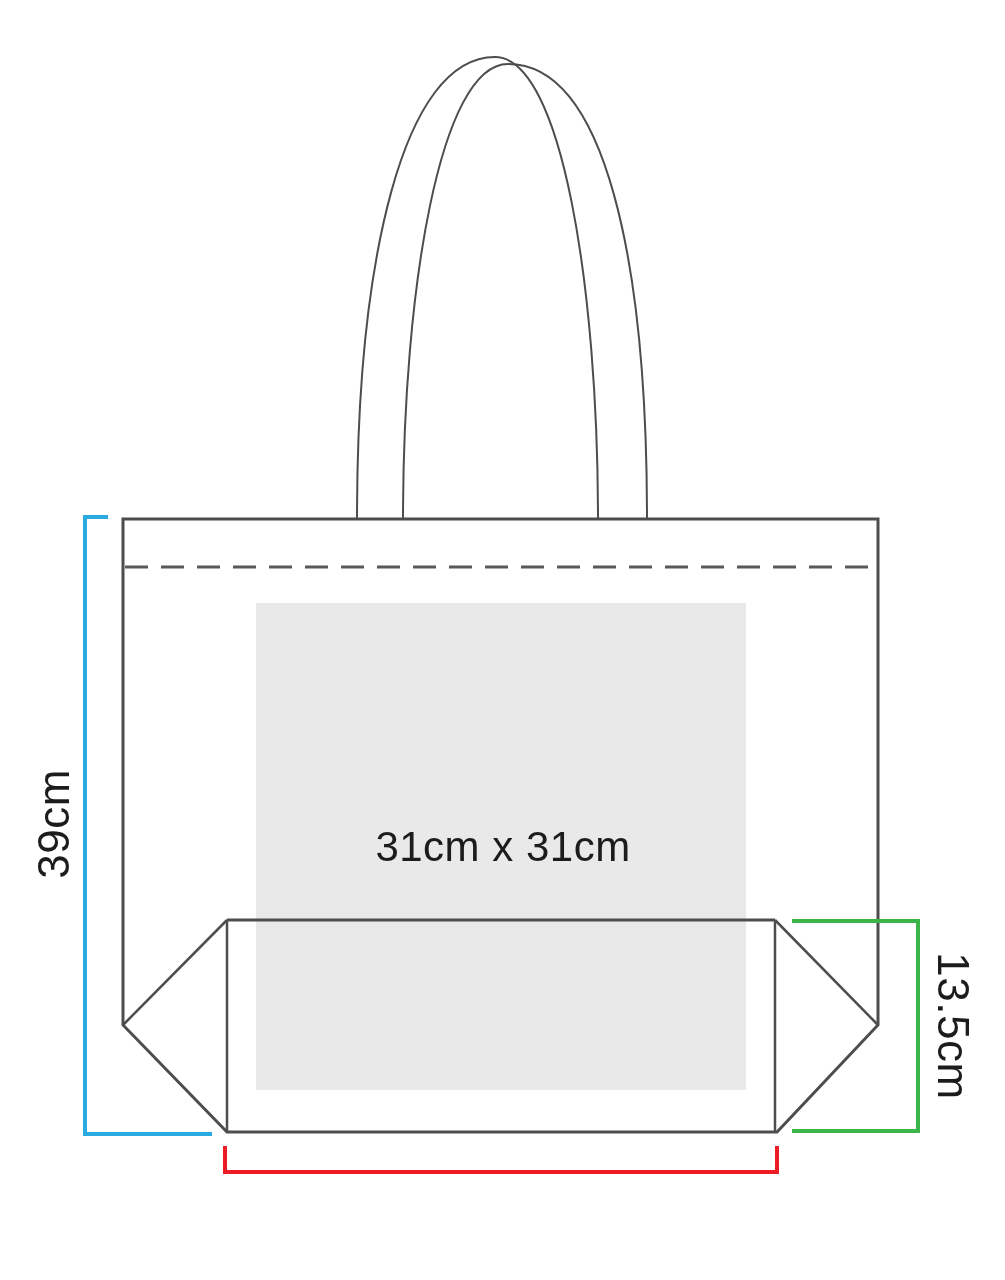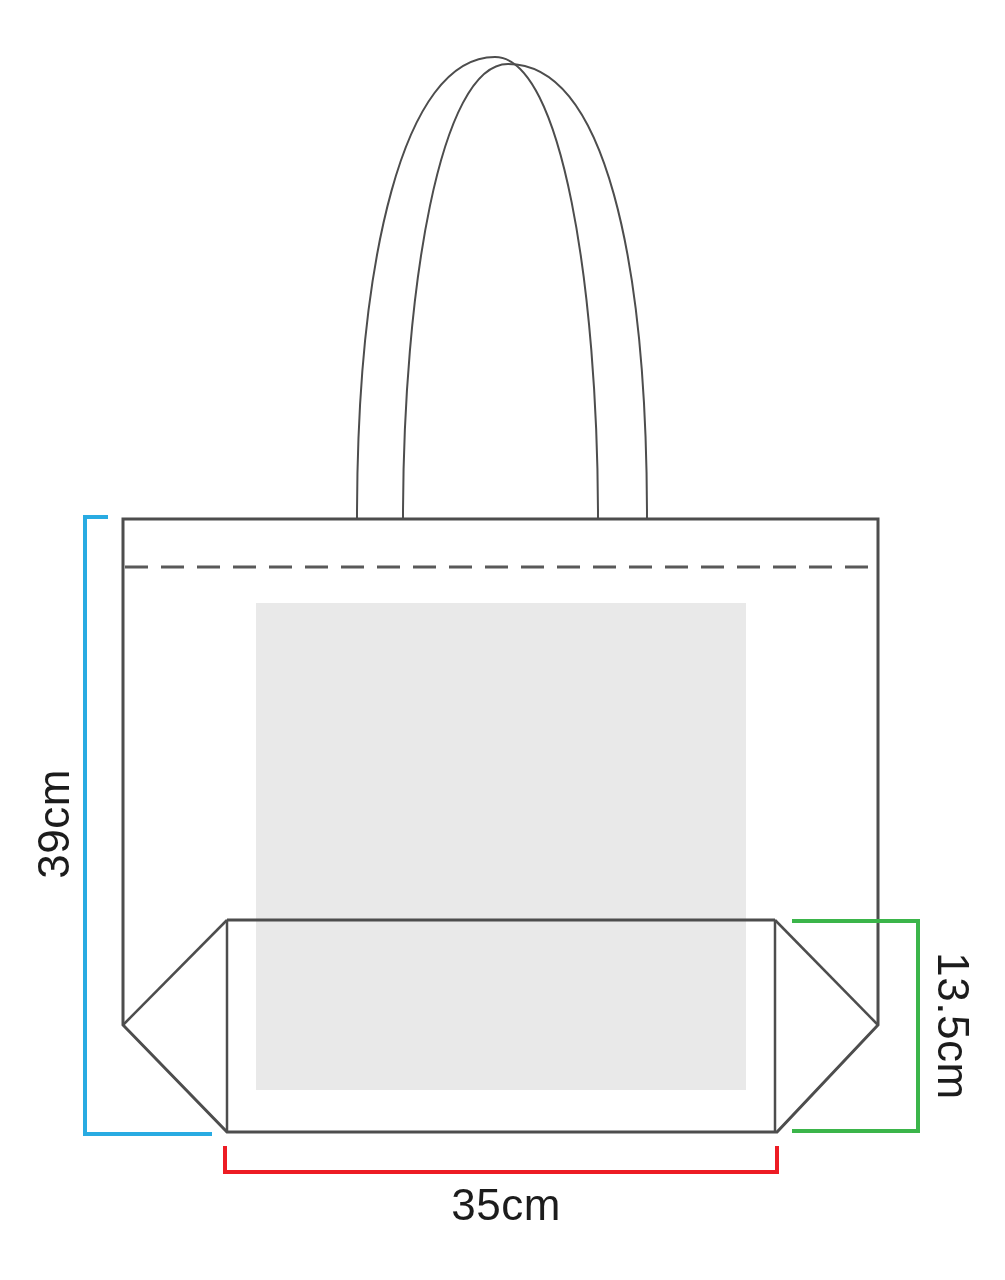--- a/index.html
+++ b/index.html
@@ -61,18 +61,18 @@
 
     <path d="M108,517 L85,517 L85,1134 L212,1134" fill="none" stroke-width="4" stroke="#29abe2"></path>
 
     <path d="M225,1146 L225,1172 L777,1172 L777,1146" fill="none" stroke-width="4" stroke="#ed1c24"></path>
 
     <path d="M792,921 L918,921 L918,1131 L792,1131" fill="none" stroke-width="4" stroke="#3bb54a"></path>
   </svg>
 
   <div class="dim-label rot-ccw" style="left:54px; top:824px;">39cm</div>
 
+  <div class="dim-label print-label" style="left:503px; top:847px;">31cm x 31cm</div>
 
   <div class="dim-label rot-cw" style="left:953px; top:1026px;">13.5cm</div>
 
-  <div class="dim-label" style="left:506px; top:1205px;">35cm</div>
 
 </div>
 
 </body></html>

